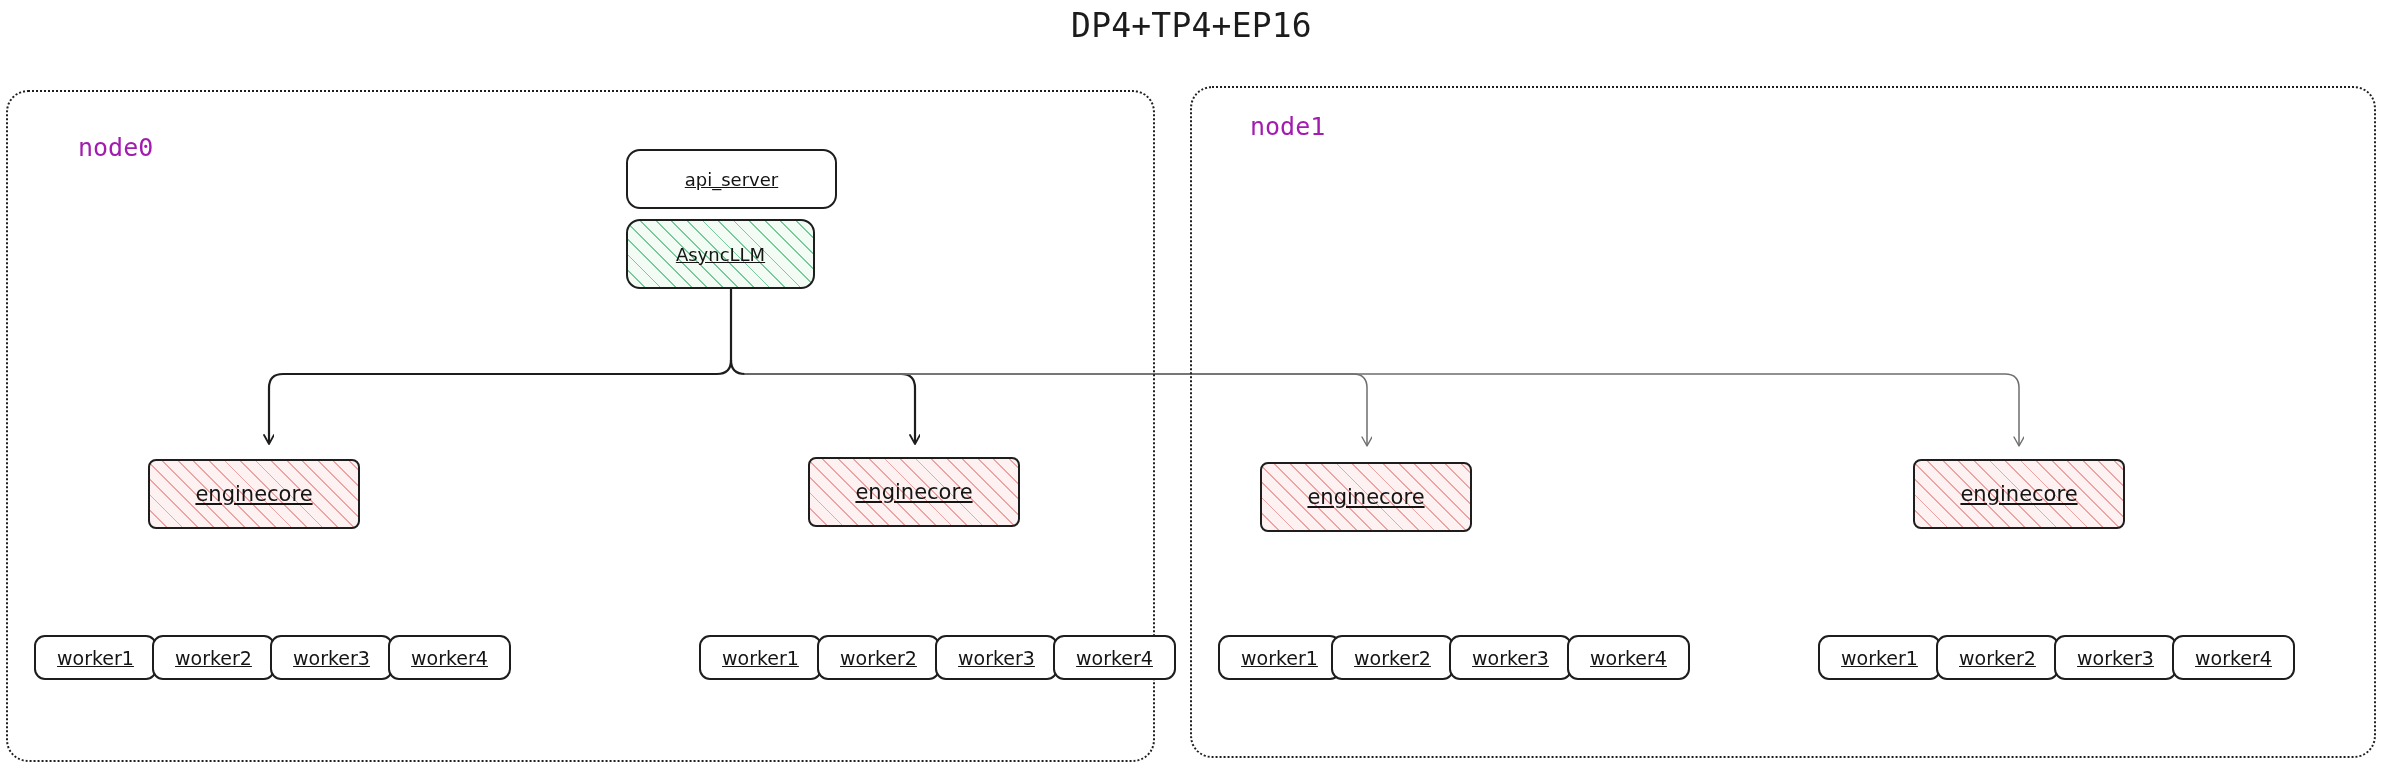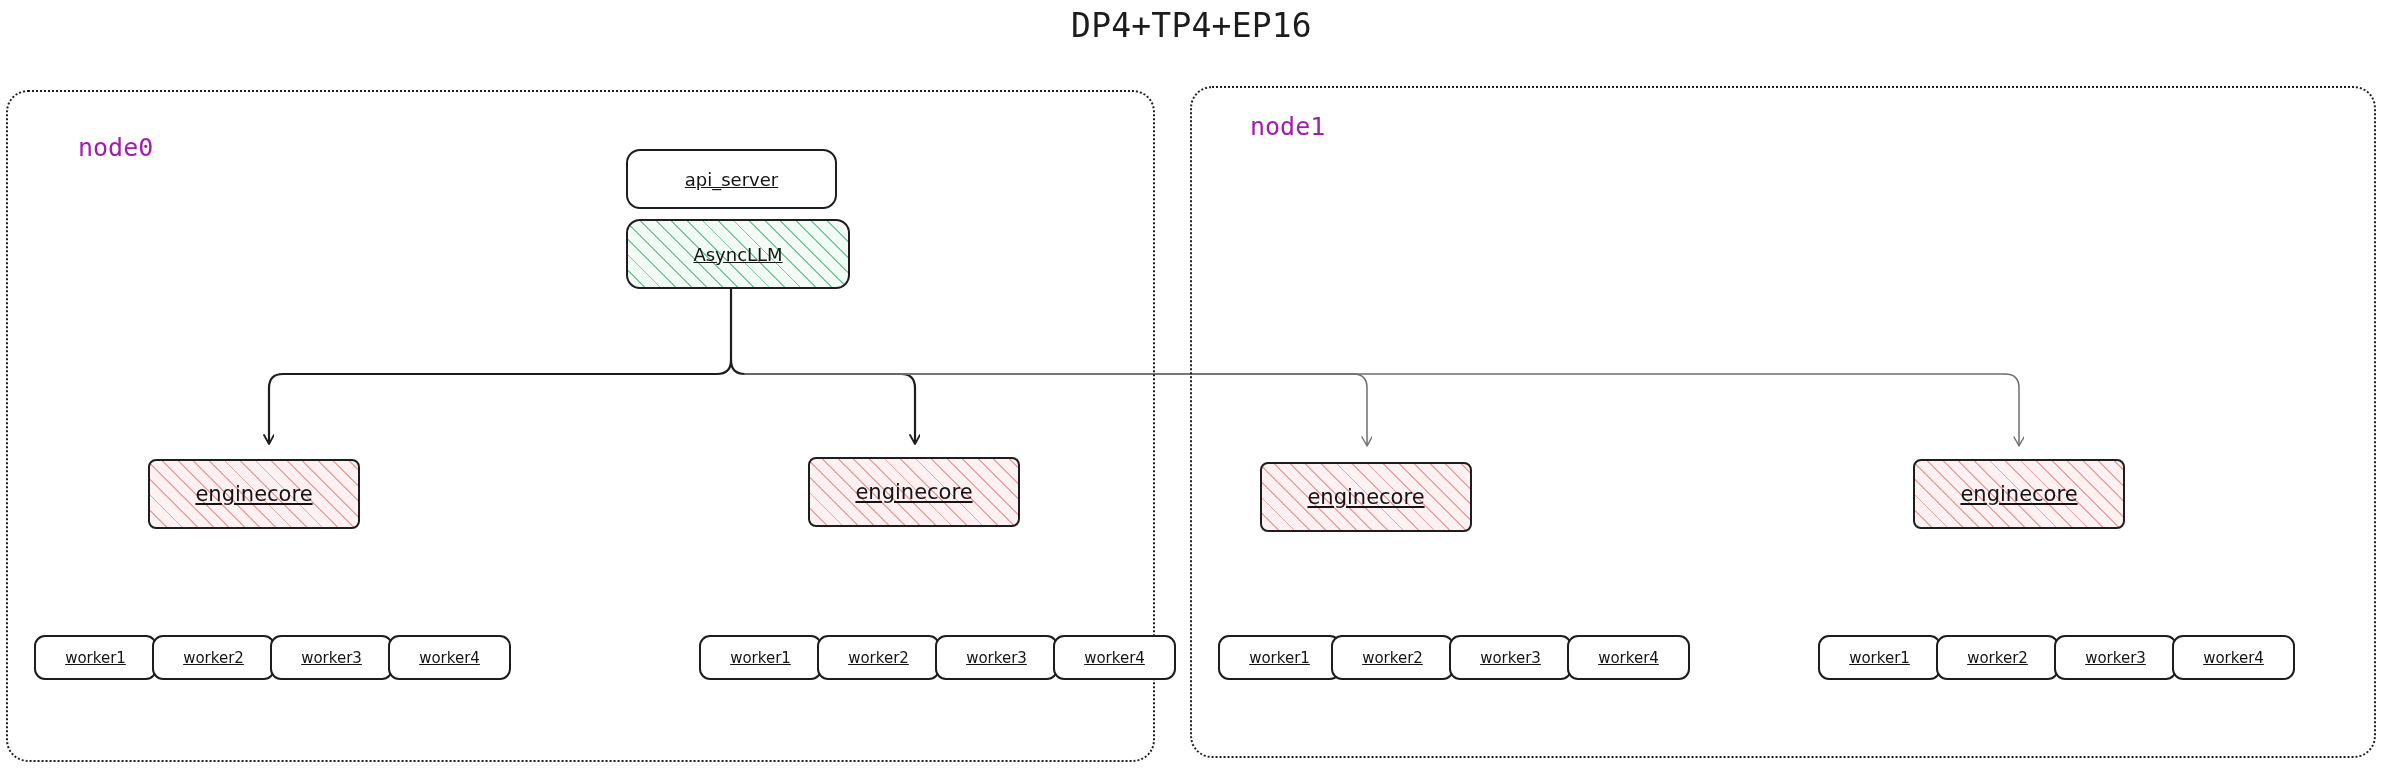--- a/index.html
+++ b/index.html
@@ -101,21 +101,21 @@
       45deg,
       rgba(226,100,100,0.55) 0px,
       rgba(226,100,100,0.55) 1.3px,
       rgba(0,0,0,0) 1.3px,
       rgba(0,0,0,0) 11px
     );
   }
 
   .box.worker {
     border-radius: 11px;
-    font-size: 15px;
+    font-size: 19px;
     background: #ffffff;
   }
 
   .box .label {
     pointer-events: none;
   }
 </style>
 </head>
 <body>
 
@@ -143,21 +143,21 @@
 
     <path d="M745,374 L2005,374 Q2019,374 2019,388 L2019,445" fill="none" stroke="#6e6e6e" stroke-width="1.5" stroke-linecap="round" stroke-linejoin="round" marker-end="url(#arrowGray)"></path>
   </svg>
 
   <div class="node-cluster" style="left:6px; top:90px; width:1149px; height:672px;"></div>
   <div class="cluster-label" style="left:42px; top:133px;">node0</div>
 
   <div class="box api" style="left:626px; top:149px; width:211px; height:60px;">
     <span class="label">api_server</span>
   </div>
-  <div class="box async" style="left:626px; top:219px; width:224px; height:70px;">
+  <div class="box async" style="left:626px; top:219px; width:189px; height:70px;">
     <span class="label">AsyncLLM</span>
   </div>
 
   <div class="box enginecore" style="left:148px; top:459px; width:212px; height:70px;">
     <span class="label">enginecore</span>
   </div>
   <div class="box worker" style="left:34px; top:635px; width:123px; height:45px;">
     <span class="label">worker1</span>
   </div>
   <div class="box worker" style="left:152px; top:635px; width:123px; height:45px;">

